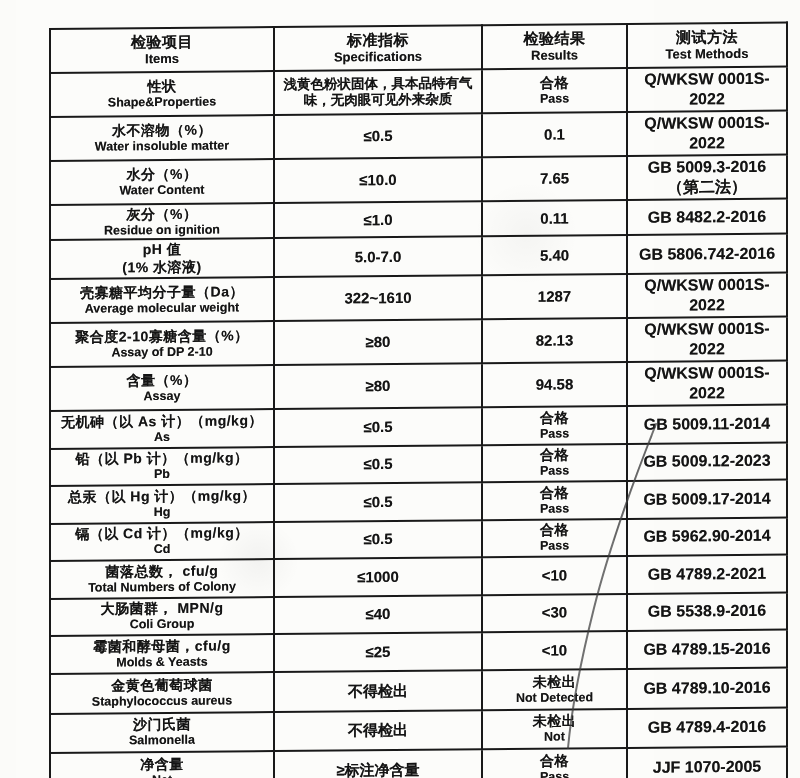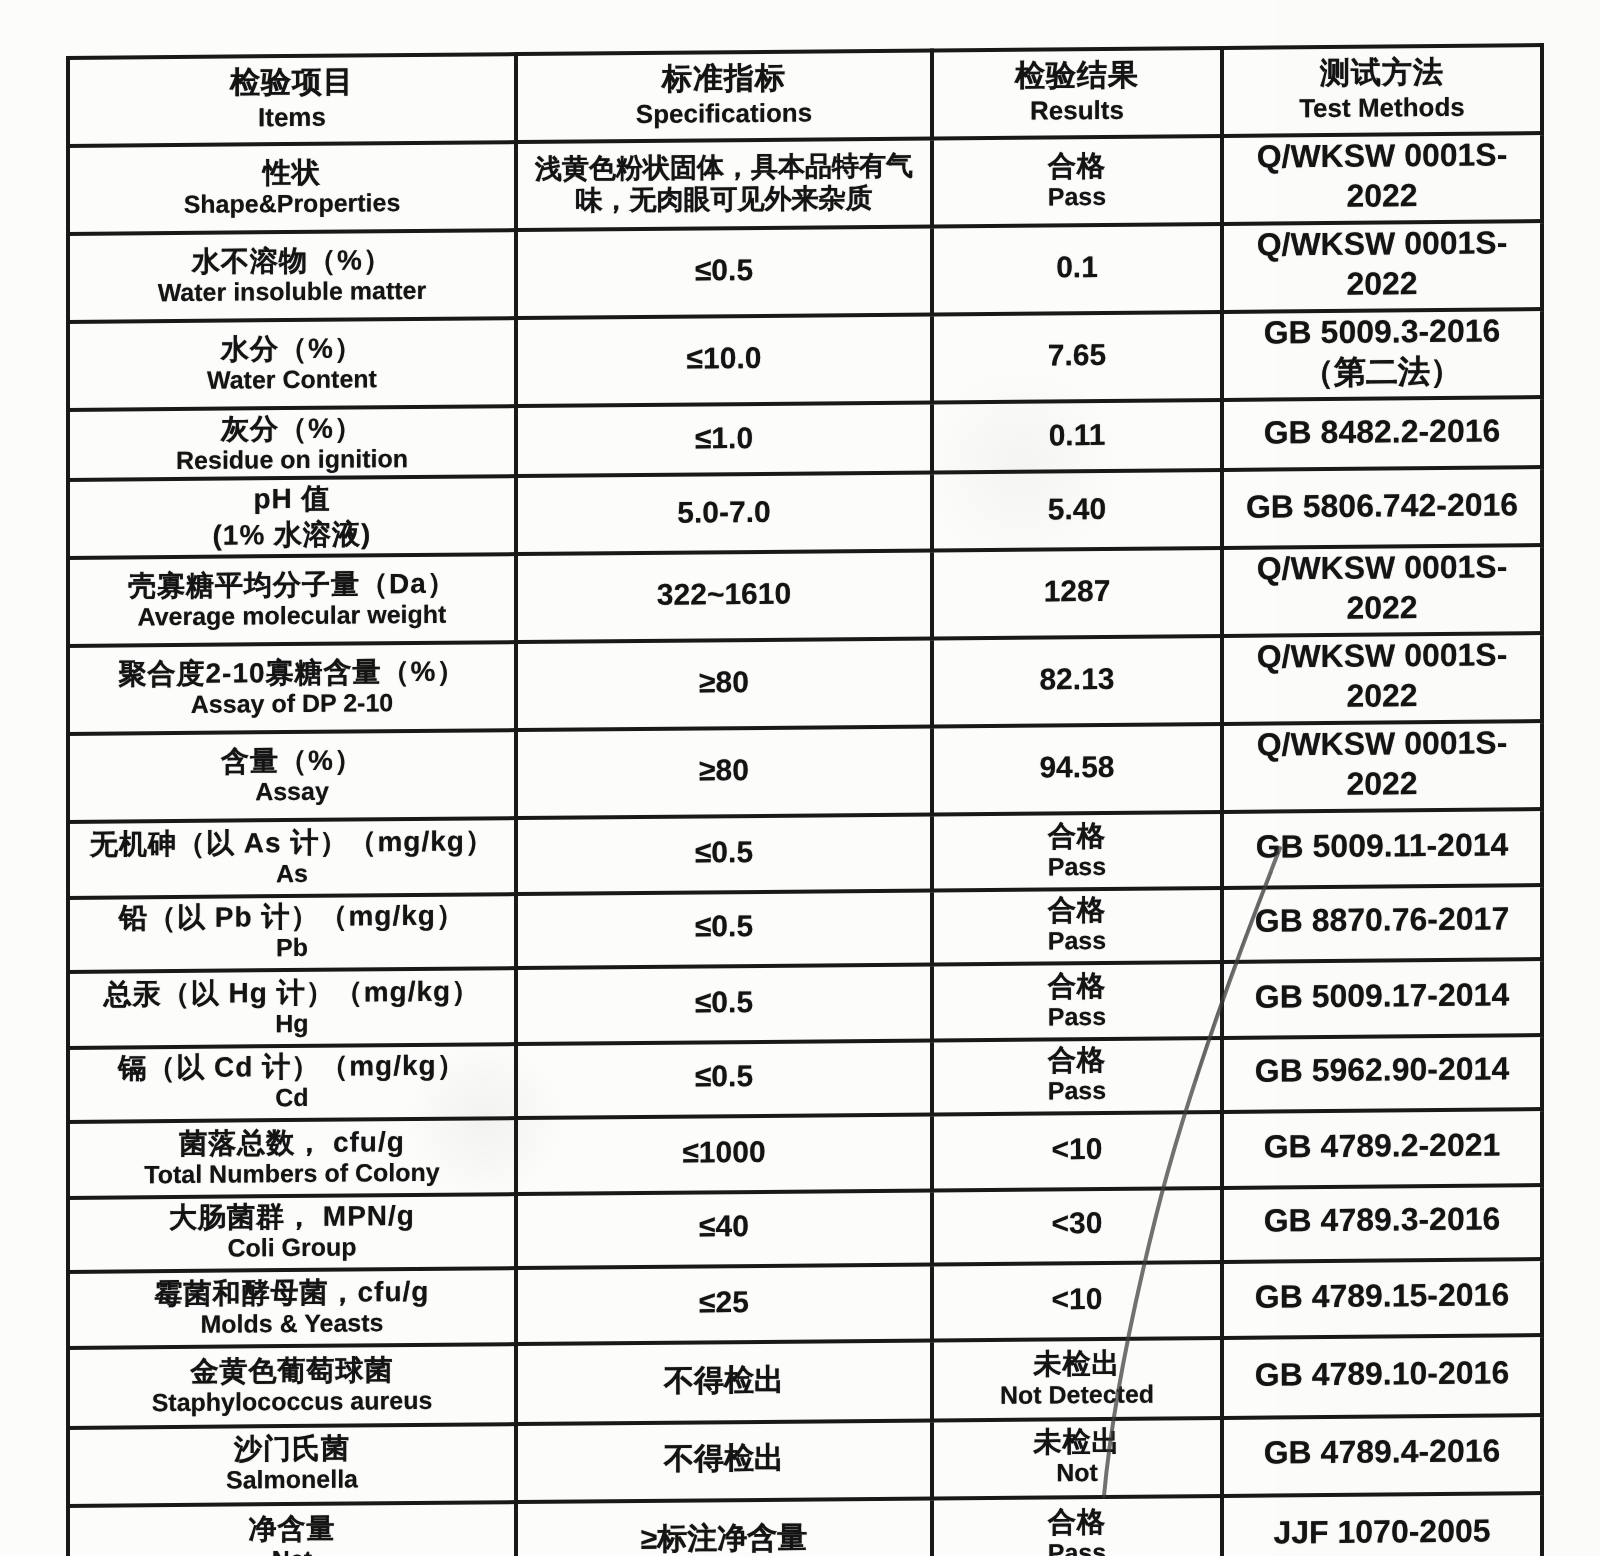--- a/index.html
+++ b/index.html
@@ -4,21 +4,21 @@
 <style>
   html,body{margin:0;padding:0;}
   body{
     width:800px;height:778px;overflow:hidden;
     background:#fbfbf9;
     font-family:"Liberation Sans","DejaVu Sans",sans-serif;
     color:#141414;
     position:relative;
   }
   .sheet{
-    position:absolute;left:0;top:0;width:638px;height:778px;
+    position:absolute;left:16px;top:0;width:638px;height:778px;
     background:
       radial-gradient(circle at 38% 72%, rgba(0,0,0,0.04), rgba(0,0,0,0) 6%),
       radial-gradient(circle at 80% 30%, rgba(0,0,0,0.03), rgba(0,0,0,0) 7%),
       #fcfcfa;
   }
   .tablewrap{
     position:absolute;left:33px;top:28px;width:737px;
     transform:skewY(-0.5deg);
     transform-origin:0 0;
   }
@@ -219,21 +219,21 @@
               <div class="en">Pb</div>
             </td>
         <td>
               <div class="val">≤0.5</div>
             </td>
         <td>
               <div class="zh">合格</div>
               <div class="en">Pass</div>
             </td>
         <td>
-              <div class="method">GB 8870.76-2017</div>
+              <div class="method">GB 5009.12-2023</div>
             </td>
       </tr>
       <tr style="height:38px">
         <td>
               <div class="zh">总汞（以 Hg 计）（mg/kg）</div>
               <div class="en">Hg</div>
             </td>
         <td>
               <div class="val">≤0.5</div>
             </td>
@@ -281,21 +281,21 @@
               <div class="zh">大肠菌群，  MPN/g</div>
               <div class="en">Coli Group</div>
             </td>
         <td>
               <div class="val">≤40</div>
             </td>
         <td>
               <div class="val">&lt;30</div>
             </td>
         <td>
-              <div class="method">GB 4789.3-2016</div>
+              <div class="method">GB 5538.9-2016</div>
             </td>
       </tr>
       <tr style="height:38px">
         <td>
               <div class="zh">霉菌和酵母菌，cfu/g</div>
               <div class="en">Molds &amp; Yeasts</div>
             </td>
         <td>
               <div class="val">≤25</div>
             </td>

